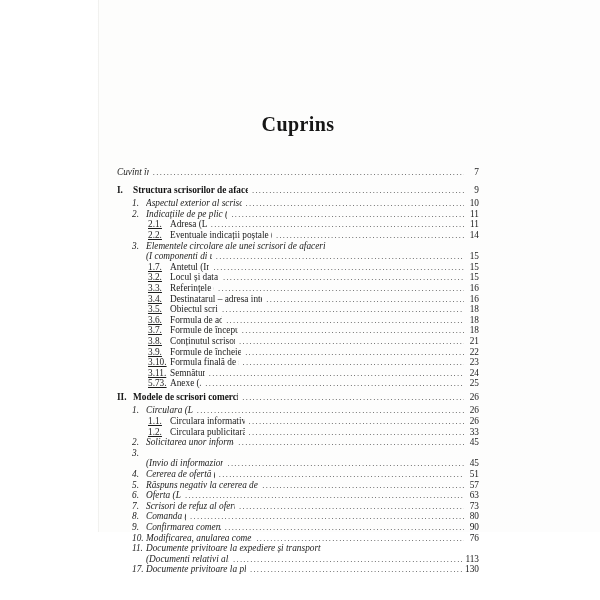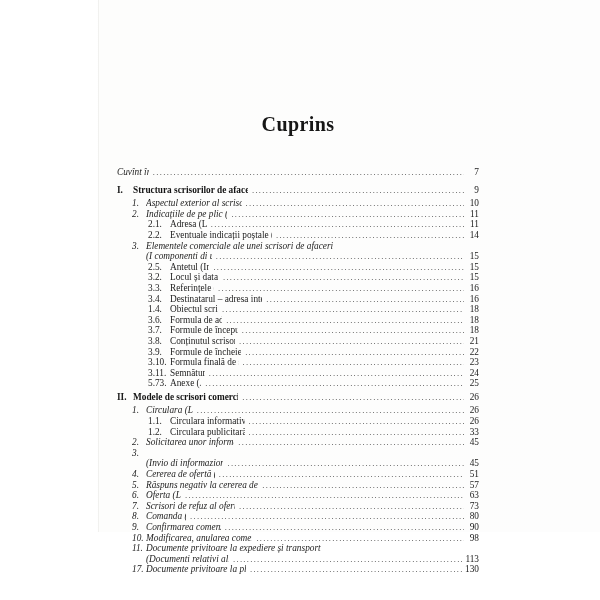--- a/index.html
+++ b/index.html
@@ -81,21 +81,21 @@
   }
   
   .front { margin-bottom: 7px; }
   .front .line { font-style: italic; }
   .section { margin-top: 3px; margin-bottom: 3px; }
   .section .num { width: 16px; font-weight: bold; }
   .section .text { font-weight: bold; color: #141414; }
   .item { padding-left: 15px; }
   .item .num { width: 14px; }
   .subitem { padding-left: 31px; }
-  .subitem .num { width: 22px; }
+  .subitem .num { width: 22px; text-decoration: underline; }
   .italic .num, .italic .text { font-style: italic; }
   
   .cont-item { padding-left: 14px; }
 </style>
 </head>
 <body>
 
 <div class="scan-page">
   <div class="scan-edge"></div>
   <div class="doc-title">Cuprins</div>
@@ -143,31 +143,31 @@
         <div class="line">
           <span class="num">2.2.</span>
           <span class="text">Eventuale indicații poștale (Eventuali indicazioni per la spedizione postale)</span>
           <span class="leader"></span>
           <span class="pagenum">14</span>
         </div>
       </div>
       <div class="entry item italic">
         <div class="line">
           <span class="num">3.</span>
-          <span class="text">Elementele comerciale ale unei scrisori de afaceri</span>
+          <span class="text">Elementele circolare ale unei scrisori de afaceri</span>
         </div>
         <div class="line cont-item">
           <span class="text">(I componenti di una lettera d'affari)</span>
           <span class="leader"></span>
           <span class="pagenum">15</span>
         </div>
       </div>
       <div class="entry subitem roman">
         <div class="line">
-          <span class="num">2.5.</span>
+          <span class="num">1.7.</span>
           <span class="text">Antetul (Intestazione)</span>
           <span class="leader"></span>
           <span class="pagenum">15</span>
         </div>
       </div>
       <div class="entry subitem roman">
         <div class="line">
           <span class="num">3.2.</span>
           <span class="text">Locul și data (Luogo e data)</span>
           <span class="leader"></span>
@@ -185,21 +185,21 @@
       <div class="entry subitem roman">
         <div class="line">
           <span class="num">3.4.</span>
           <span class="text">Destinatarul – adresa interioară (Destinatario – indirizzo interno)</span>
           <span class="leader"></span>
           <span class="pagenum">16</span>
         </div>
       </div>
       <div class="entry subitem roman">
         <div class="line">
-          <span class="num">1.4.</span>
+          <span class="num">3.5.</span>
           <span class="text">Obiectul scrisorii (Oggetto)</span>
           <span class="leader"></span>
           <span class="pagenum">18</span>
         </div>
       </div>
       <div class="entry subitem roman">
         <div class="line">
           <span class="num">3.6.</span>
           <span class="text">Formula de adresare (Esordio)</span>
           <span class="leader"></span>
@@ -350,21 +350,21 @@
           <span class="text">Confirmarea comenzii (Conferma d'ordine)</span>
           <span class="leader"></span>
           <span class="pagenum">90</span>
         </div>
       </div>
       <div class="entry item italic">
         <div class="line">
           <span class="num">10.</span>
           <span class="text">Modificarea, anularea comenzii (Variazione, annullamento dell'ordine)</span>
           <span class="leader"></span>
-          <span class="pagenum">98</span>
+          <span class="pagenum">76</span>
         </div>
       </div>
       <div class="entry item italic">
         <div class="line">
           <span class="num">11.</span>
           <span class="text">Documente privitoare la expediere și transport</span>
         </div>
         <div class="line cont-item">
           <span class="text">(Documenti relativi alla spedizione e al trasporto)</span>
           <span class="leader"></span>

